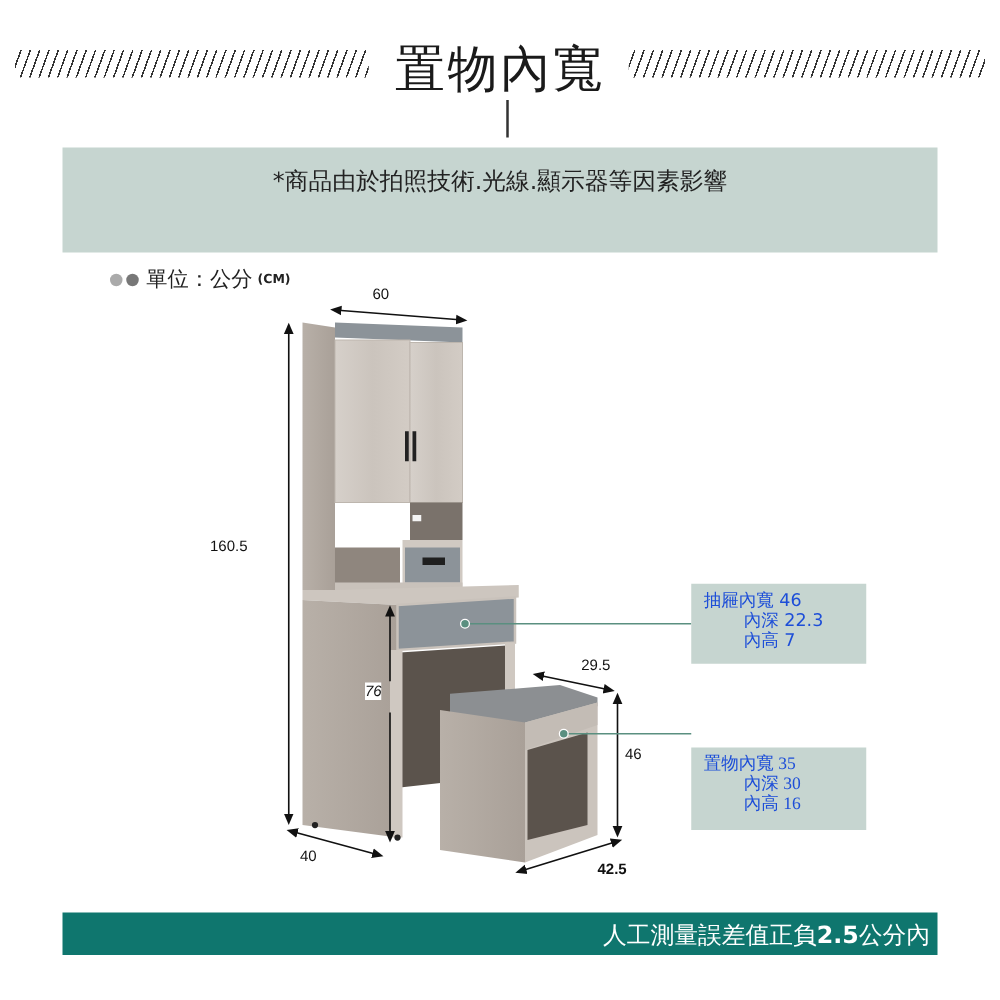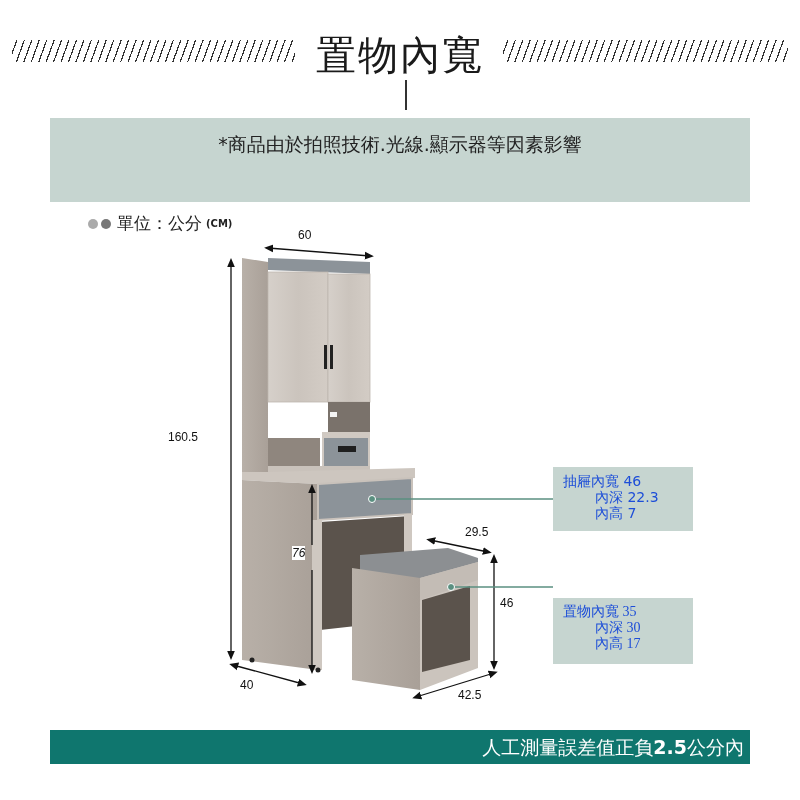--- a/index.html
+++ b/index.html
@@ -124,29 +124,29 @@
   <line x1="451" y1="587" x2="553" y2="587" stroke="#5a8f80" stroke-width="1.3"></line>
   <circle cx="451" cy="587" r="3.5" fill="#5a8f80" stroke="#fff" stroke-width="1"></circle>
 </svg>
 
 <div class="dim" style="left:298px;top:228px;">60</div>
 <div class="dim" style="left:168px;top:430px;">160.5</div>
 <div class="dim" style="left:292px;top:546px;background:#fff;font-style:italic;">76</div>
 <div class="dim" style="left:240px;top:678px;">40</div>
 <div class="dim" style="left:465px;top:525px;">29.5</div>
 <div class="dim" style="left:500px;top:596px;">46</div>
-<div class="dim" style="left:458px;top:688px;">42.5</div>
+<div class="dim" style="left:478px;top:688px;font-weight:bold;">42.5</div>
 
 <div class="infobox" style="top:467px;height:64px;">
   <div class="row"><span>抽屜內寬</span> <span>46</span></div>
   <div class="row indent"><span>內深</span> <span>22.3</span></div>
   <div class="row indent"><span>內高</span> <span>7</span></div>
 </div>
 
 <div class="infobox" style="top:598px;height:66px;font-family:Liberation Serif, serif;">
   <div class="row"><span>置物內寬</span> <span>35</span></div>
   <div class="row indent"><span>內深</span> <span>30</span></div>
-  <div class="row indent"><span>內高</span> <span>17</span></div>
+  <div class="row indent"><span>內高</span> <span>16</span></div>
 </div>
 
 <div class="footer">
   <div class="footer-text"><span>人工測量誤差值正負</span><b>2.5</b><span>公分內</span></div>
 </div>
 
 </body></html>

